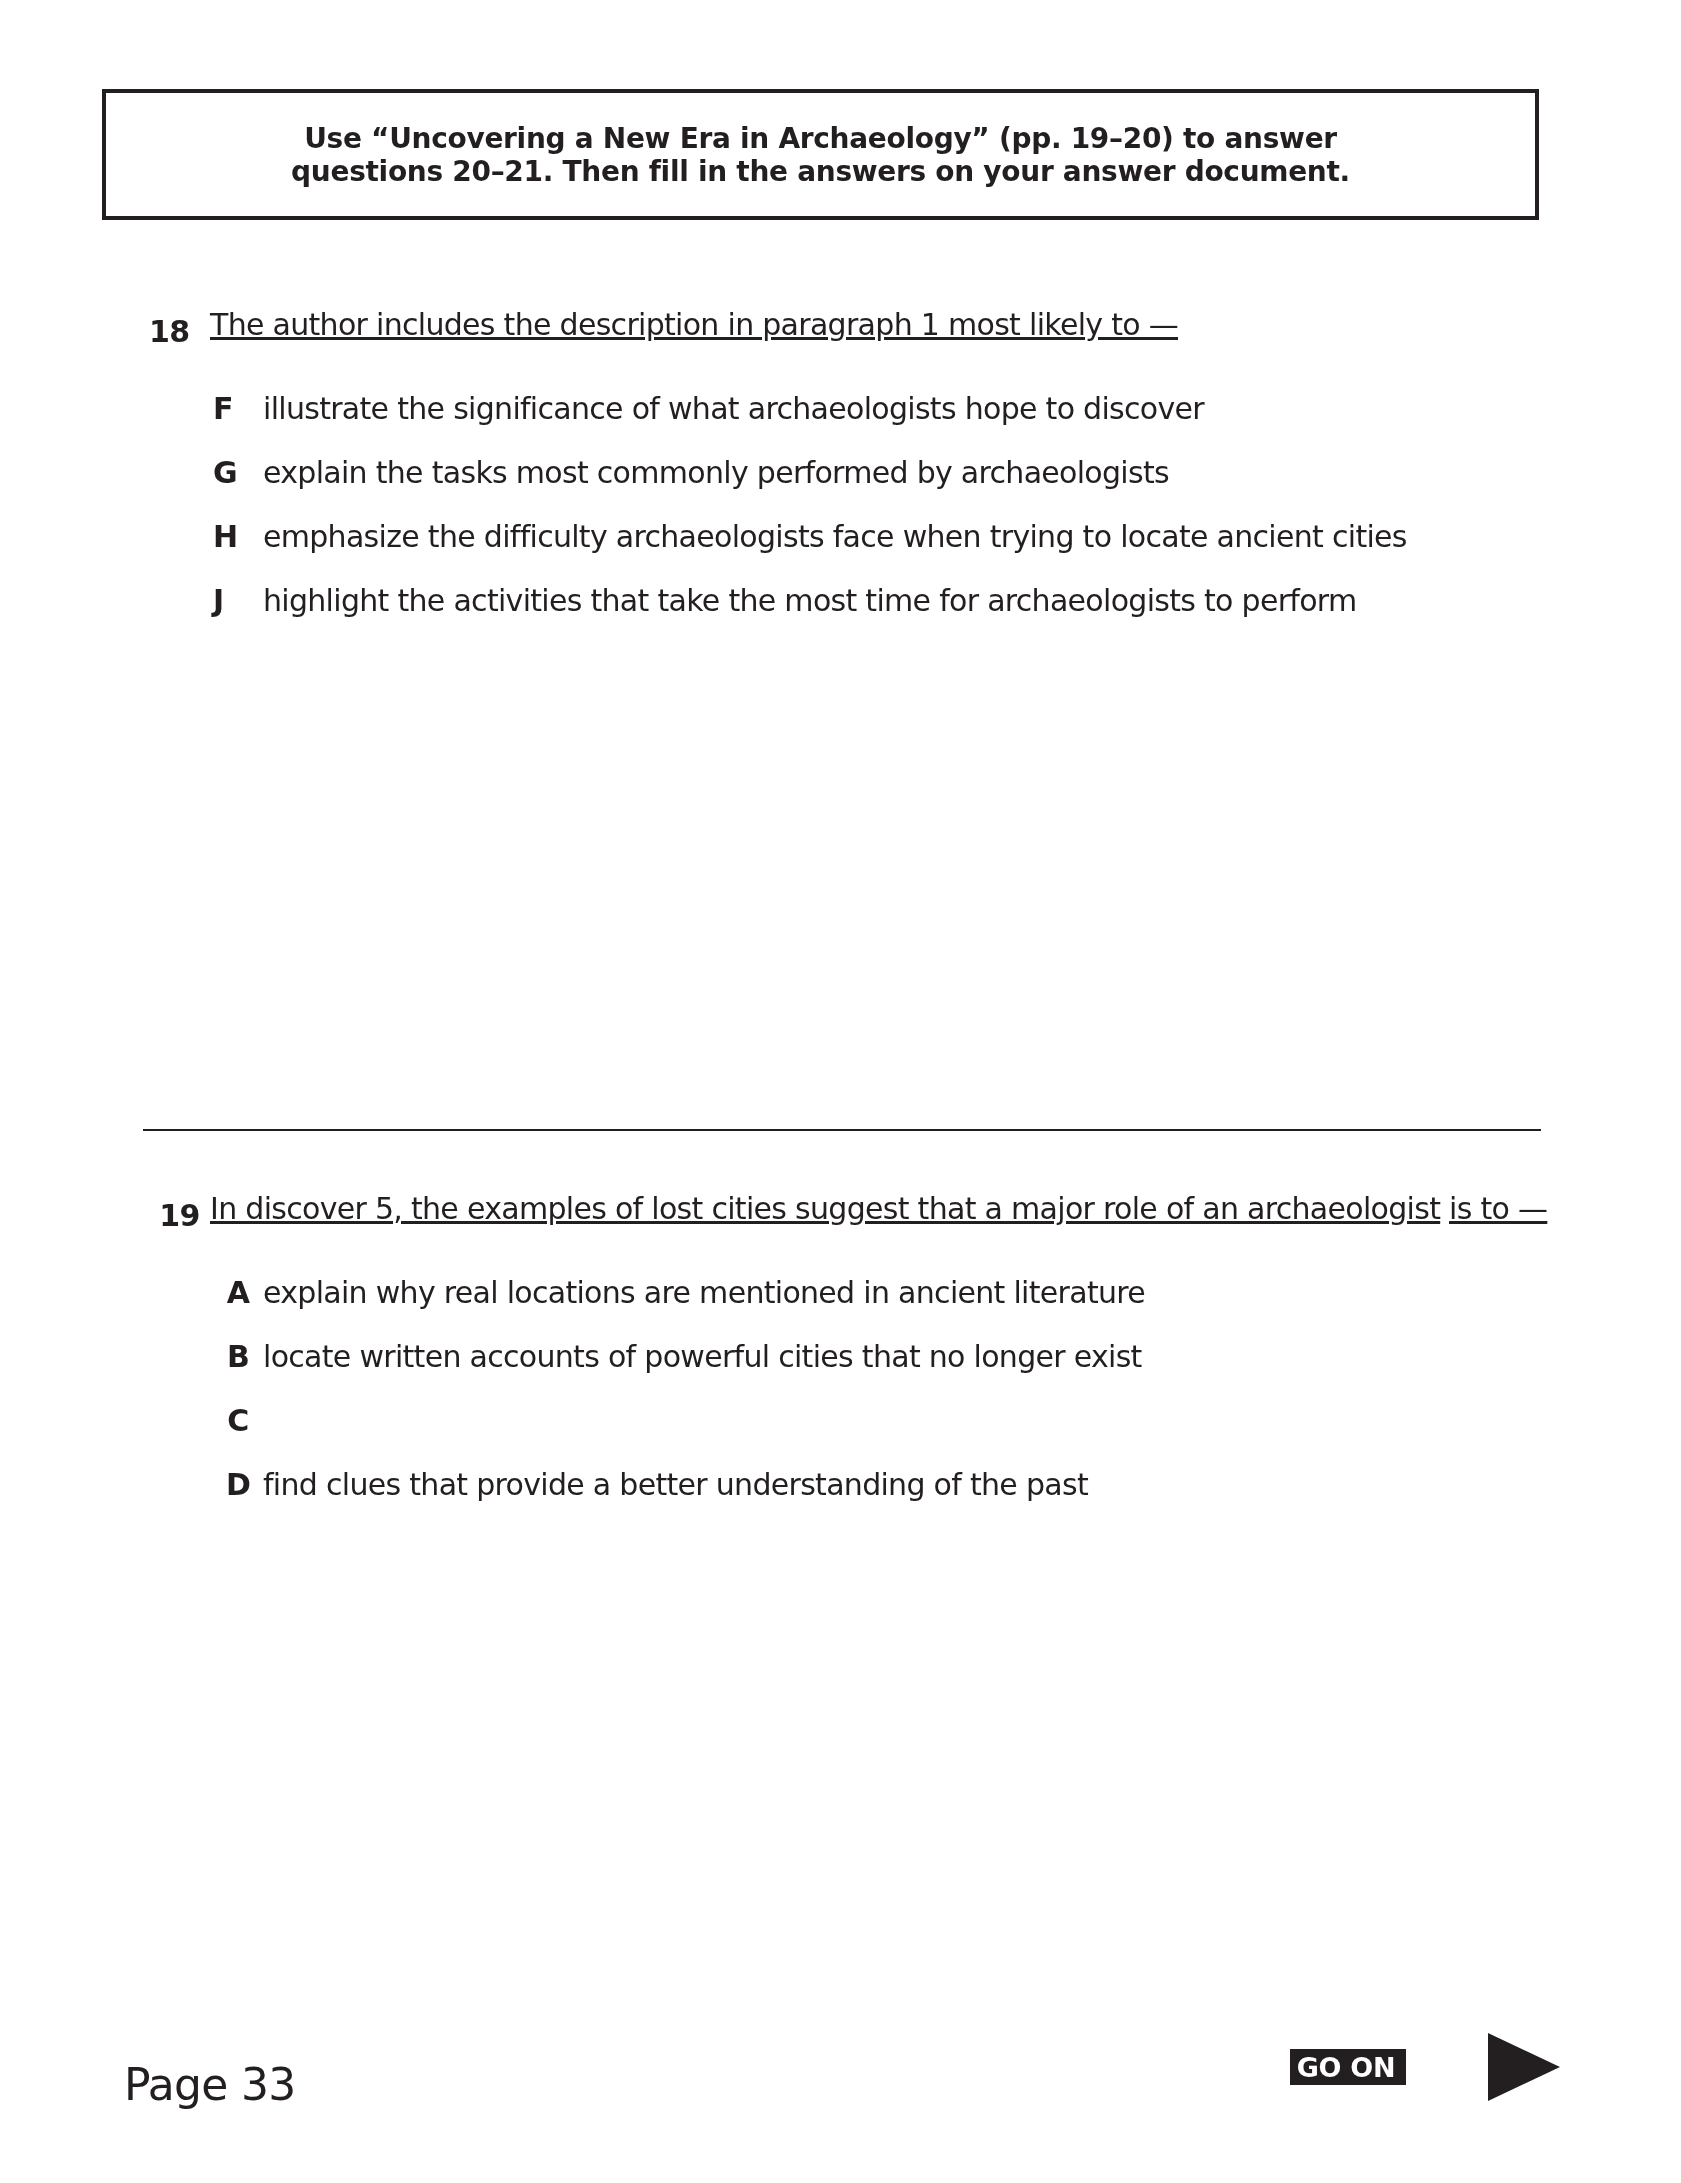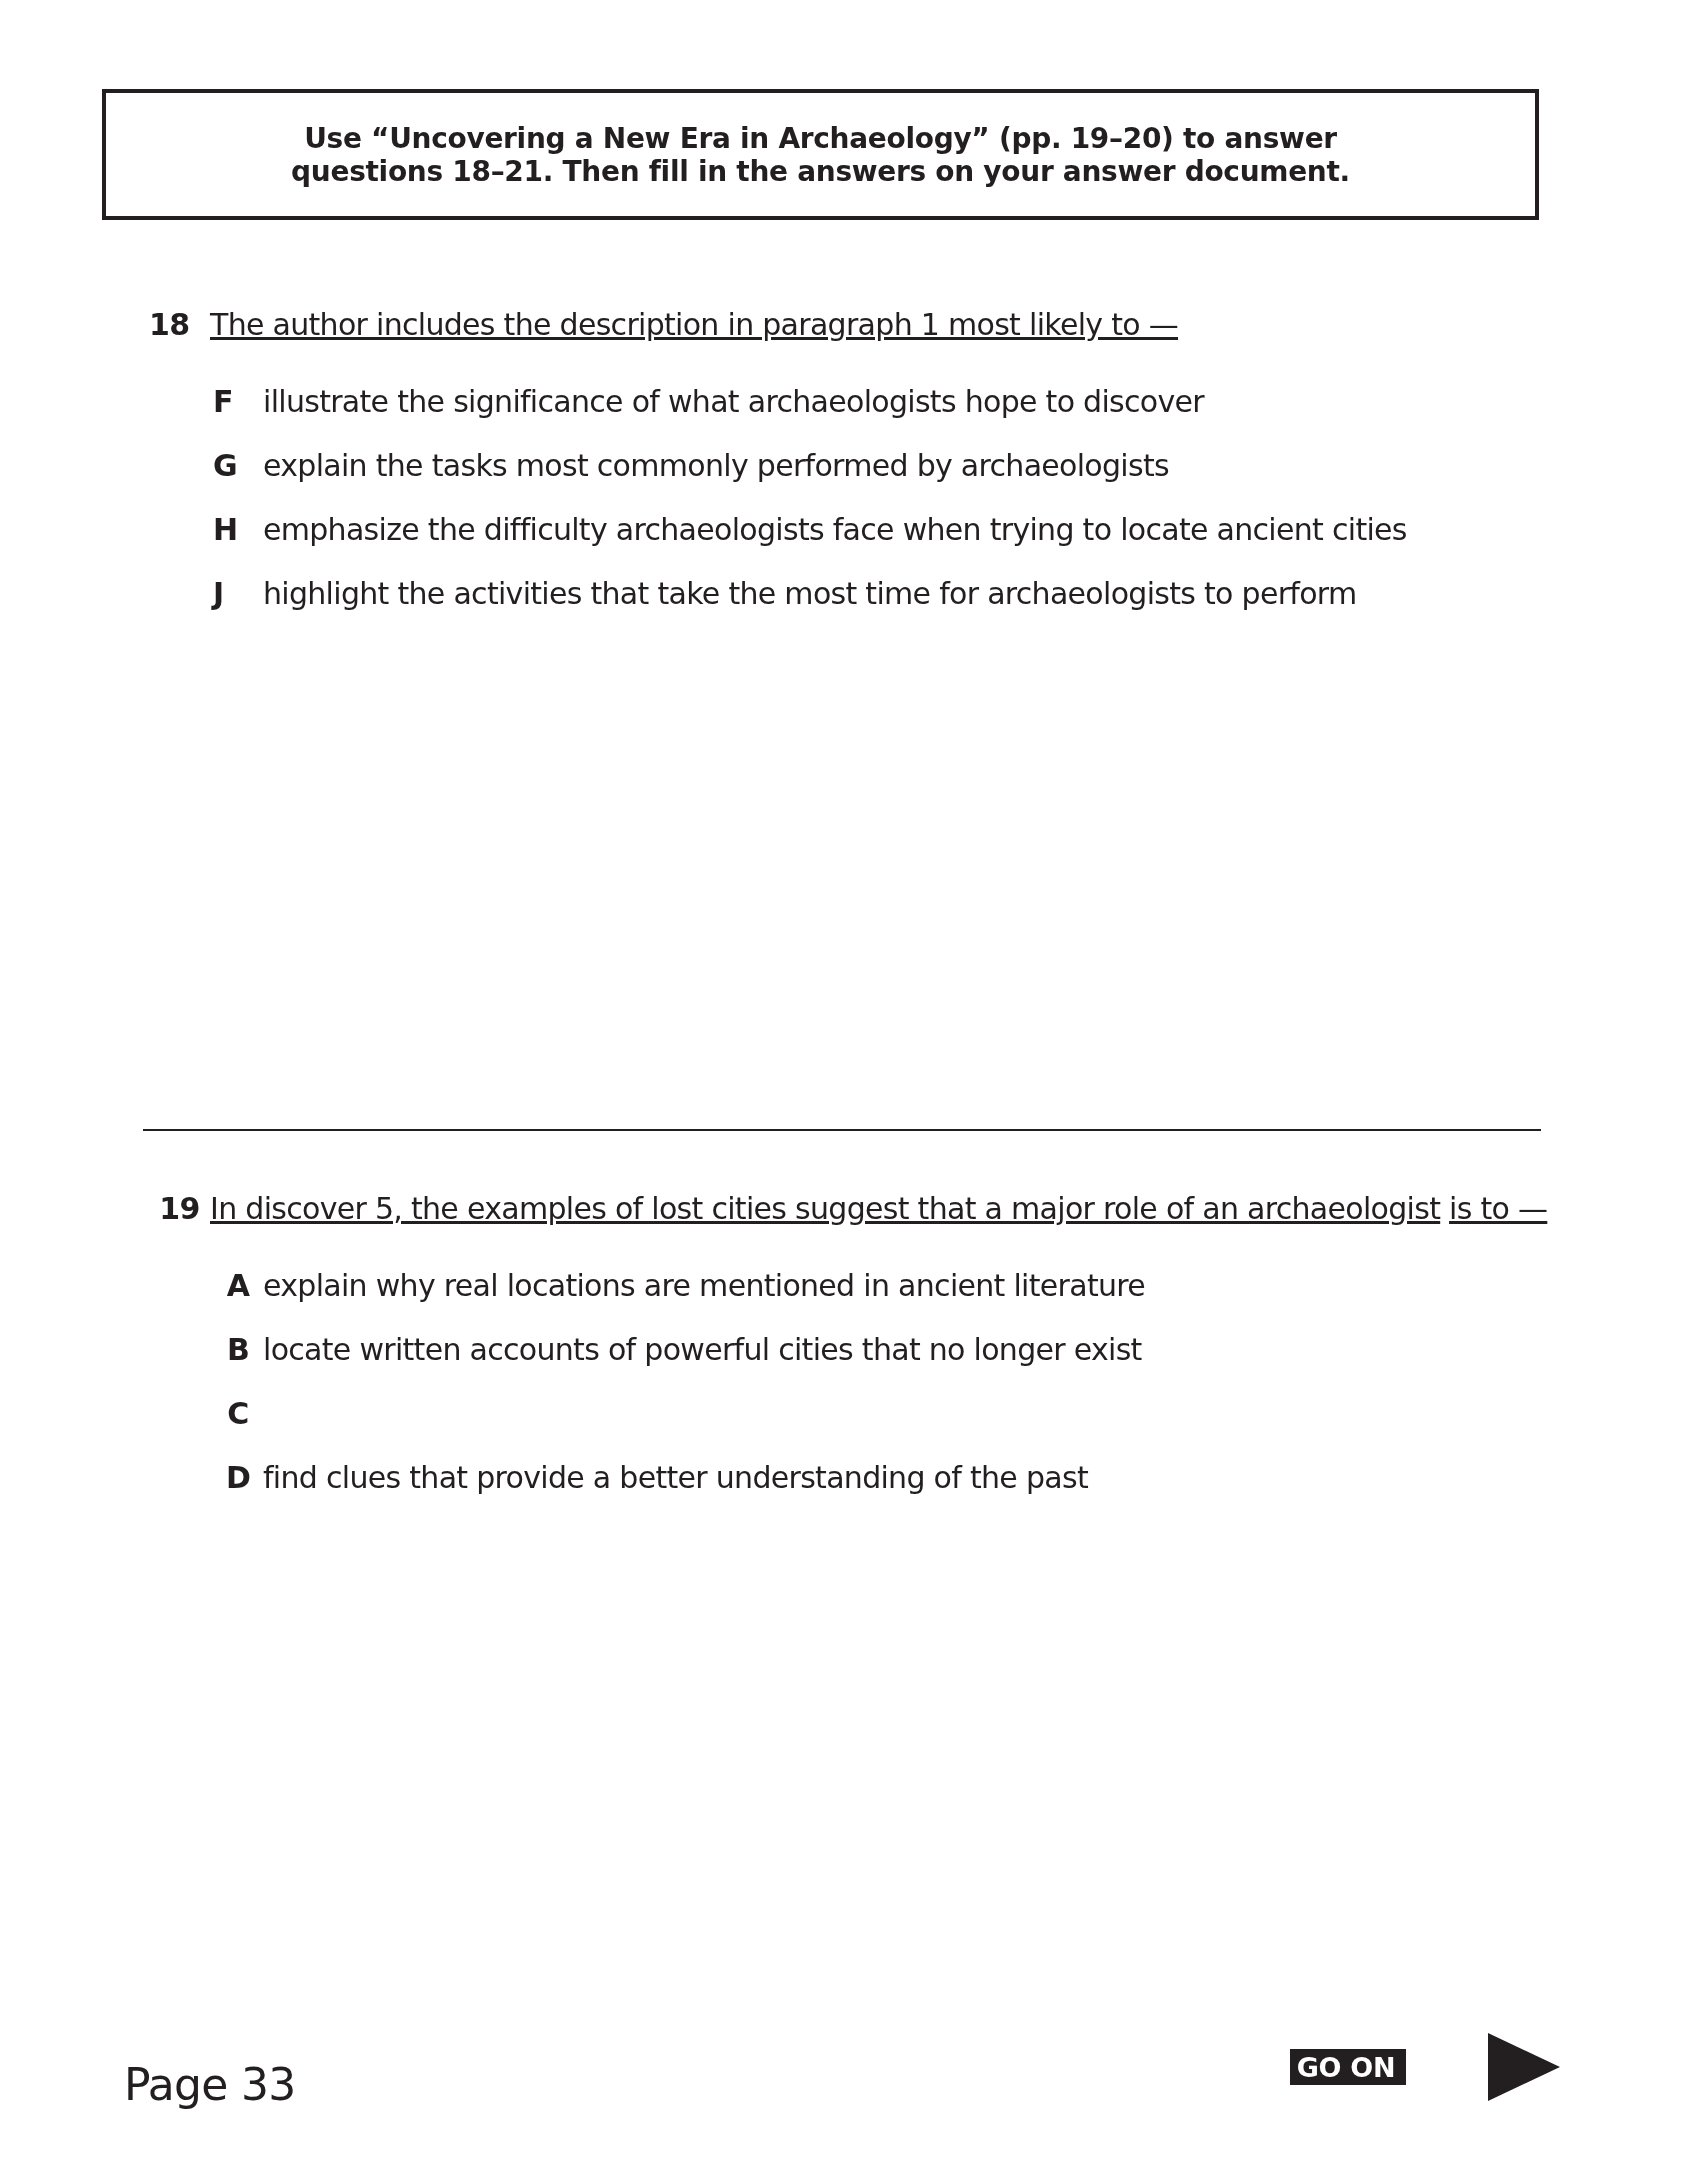--- a/index.html
+++ b/index.html
@@ -40,20 +40,21 @@
   #q19 { top: 1193px; text-align: center; }
 
   .q-row { display: flex; }
   .q-num {
     width: 61px;
     flex-shrink: 0;
     font-weight: bold;
     font-size: 30px;
     line-height: 32px;
     letter-spacing: -0.7px;
+    margin-top: 7px;
   }
   .q-prompt {
     font-size: 30px;
     line-height: 32px;
     letter-spacing: -0.7px;
   }
   .q-prompt .p-line { white-space: nowrap; text-decoration: underline; }
 
   .options { margin-top: 45px; }
   .option-row {
@@ -119,21 +120,21 @@
     border-left: 72px solid #231f20;
   }
 </style>
 </head>
 <body>
 
 <div class="page">
 
   <div class="instruction-box">
     <div class="line">Use “Uncovering a New Era in Archaeology” (pp. 19–20) to answer</div>
-    <div class="line">questions 18–21. Then fill in the answers on your answer document.</div>
+    <div class="line">questions 20–21. Then fill in the answers on your answer document.</div>
   </div>
 
   <div class="question" id="q18">
     <div class="q-row">
       <span class="q-num">18</span>
       <span class="q-prompt">
         <span class="p-line">The author includes the description in paragraph 1 most likely to —</span>
       </span>
     </div>
     <div class="options">

